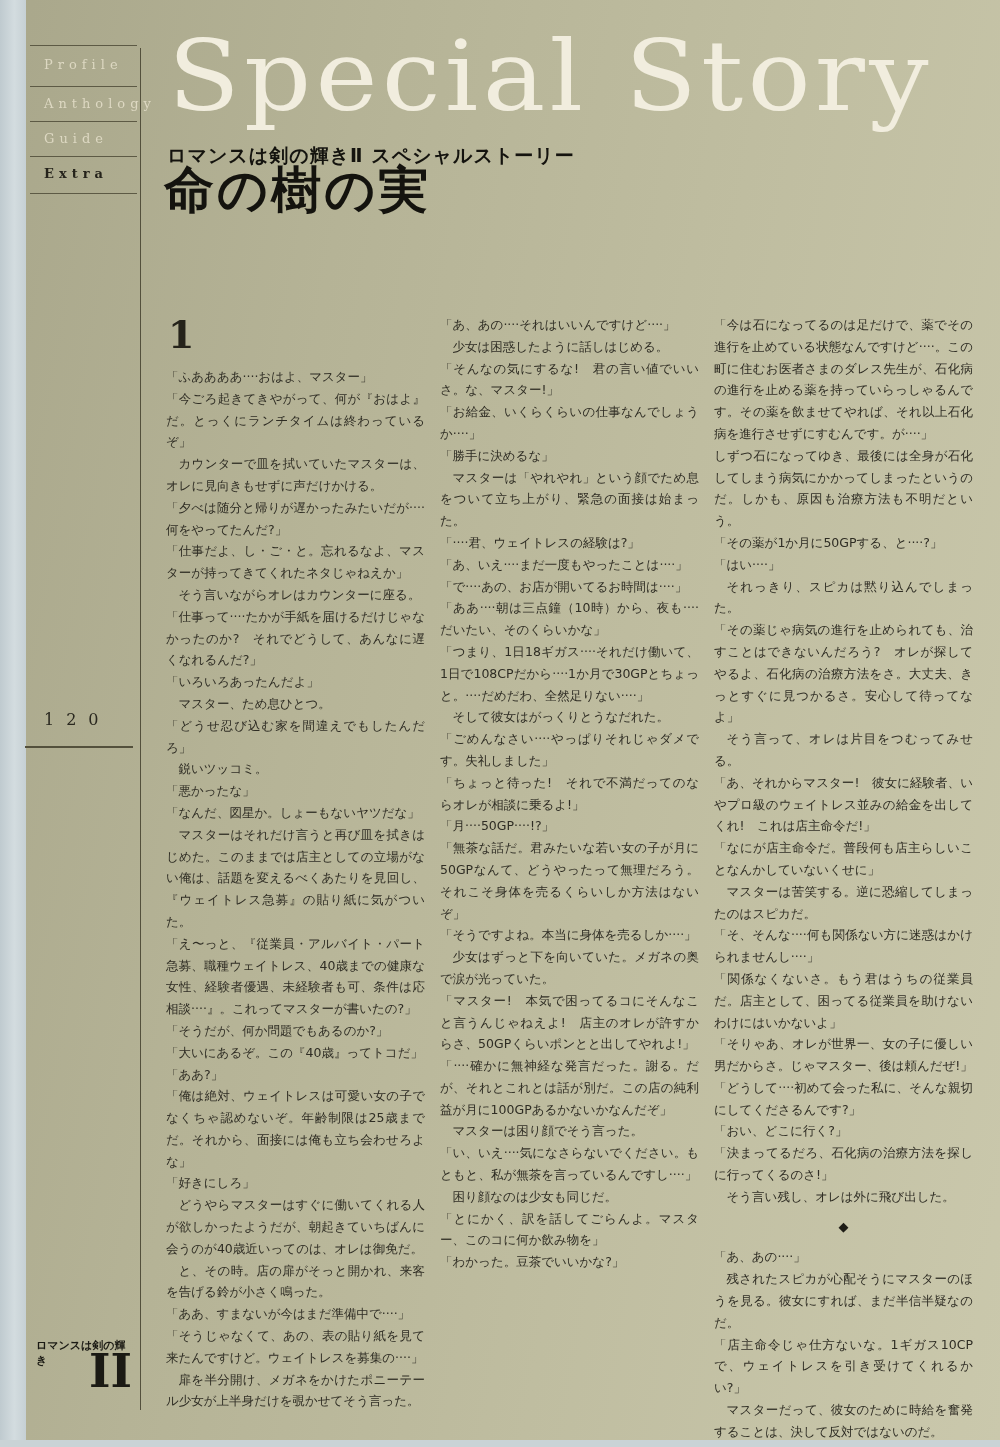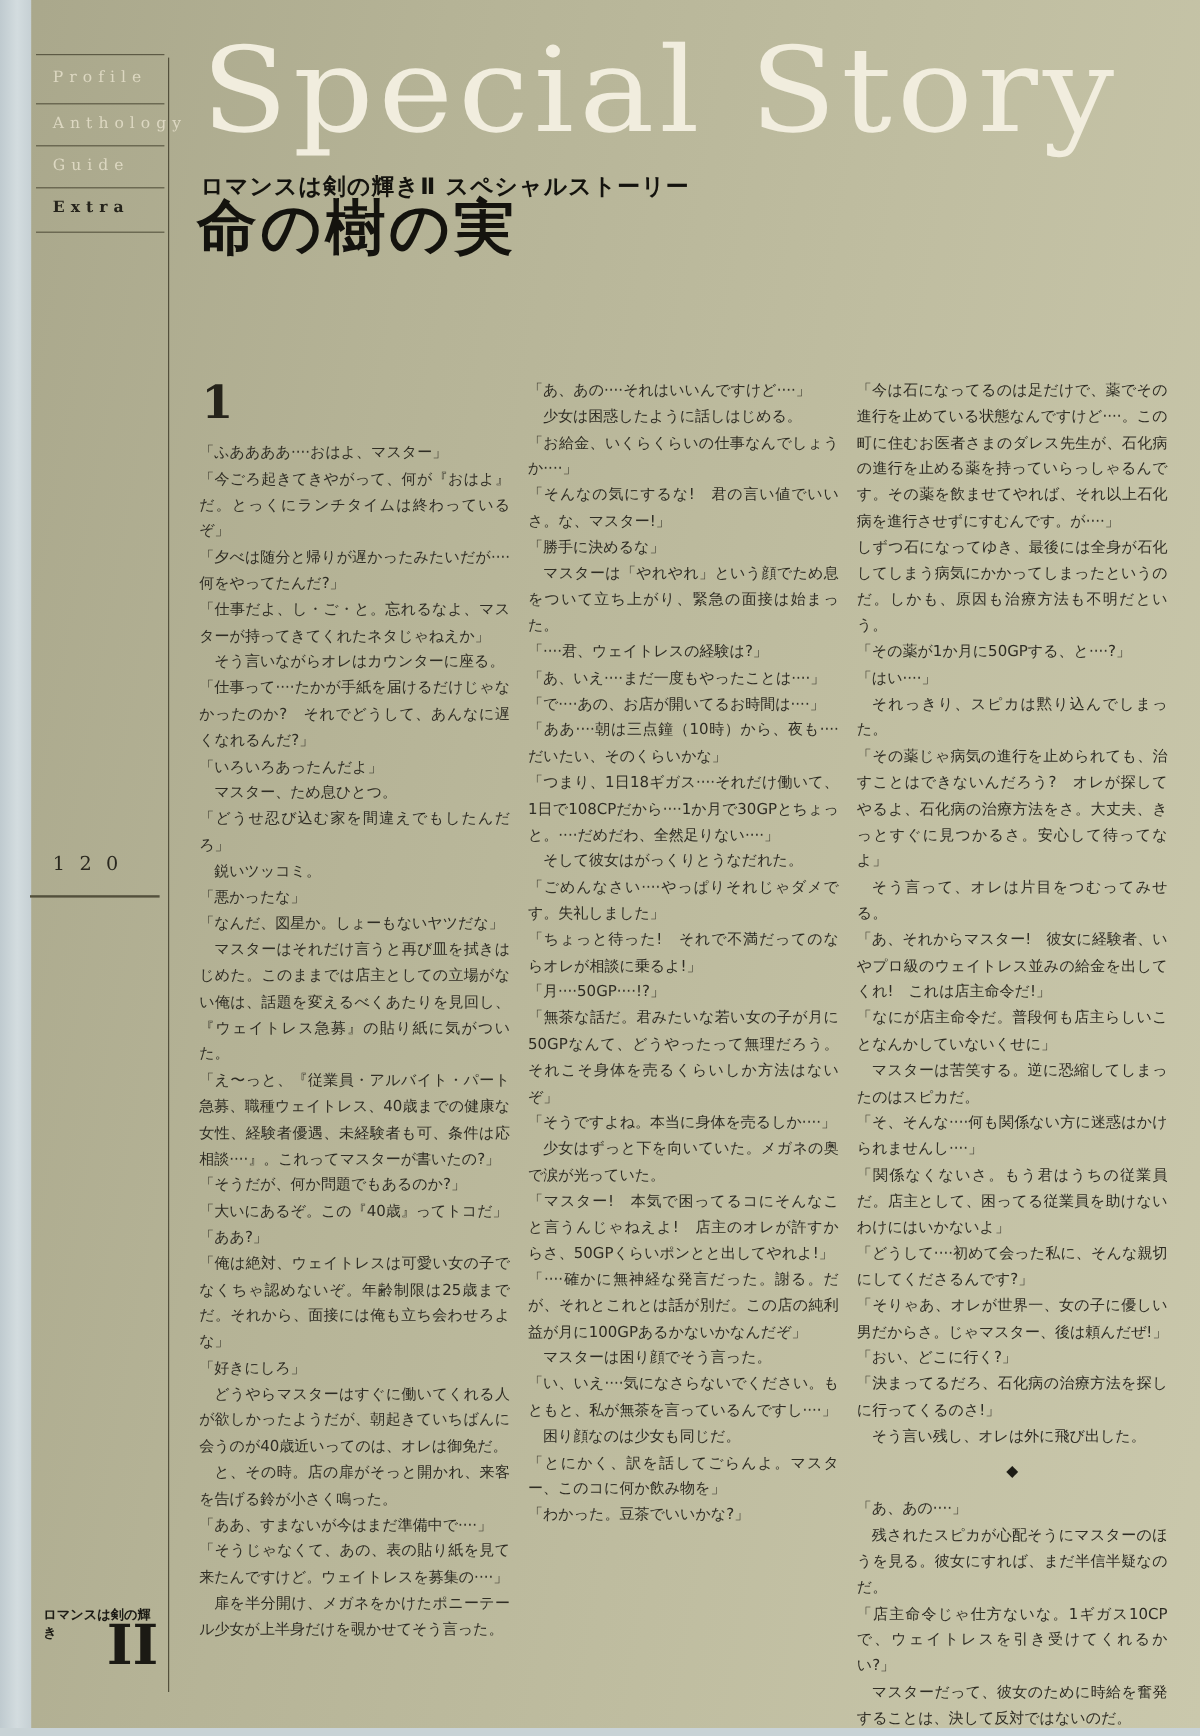--- a/index.html
+++ b/index.html
@@ -73,20 +73,21 @@
   <div id="footer-numeral">II</div>
 
   <div id="title-en">Special Story</div>
   <div id="subtitle-jp">ロマンスは剣の輝きⅡ スペシャルストーリー</div>
   <div id="title-jp">命の樹の実</div>
 
   <div class="column" id="col-1">
       <div class="section-num">1</div>
       <p class="">「ふああああ····おはよ、マスター」</p>
       <p class="">「今ごろ起きてきやがって、何が『おはよ』だ。とっくにランチタイムは終わっているぞ」</p>
+      <p class="indent">カウンターで皿を拭いていたマスターは、オレに見向きもせずに声だけかける。</p>
       <p class="">「夕べは随分と帰りが遅かったみたいだが····何をやってたんだ?」</p>
       <p class="">「仕事だよ、し・ご・と。忘れるなよ、マスターが持ってきてくれたネタじゃねえか」</p>
       <p class="indent">そう言いながらオレはカウンターに座る。</p>
       <p class="">「仕事って····たかが手紙を届けるだけじゃなかったのか?　それでどうして、あんなに遅くなれるんだ?」</p>
       <p class="">「いろいろあったんだよ」</p>
       <p class="indent">マスター、ため息ひとつ。</p>
       <p class="">「どうせ忍び込む家を間違えでもしたんだろ」</p>
       <p class="indent">鋭いツッコミ。</p>
       <p class="">「悪かったな」</p>
       <p class="">「なんだ、図星か。しょーもないヤツだな」</p>
@@ -99,22 +100,22 @@
       <p class="">「好きにしろ」</p>
       <p class="indent">どうやらマスターはすぐに働いてくれる人が欲しかったようだが、朝起きていちばんに会うのが40歳近いってのは、オレは御免だ。</p>
       <p class="indent">と、その時。店の扉がそっと開かれ、来客を告げる鈴が小さく鳴った。</p>
       <p class="">「ああ、すまないが今はまだ準備中で····」</p>
       <p class="">「そうじゃなくて、あの、表の貼り紙を見て来たんですけど。ウェイトレスを募集の····」</p>
       <p class="indent">扉を半分開け、メガネをかけたポニーテール少女が上半身だけを覗かせてそう言った。</p>
     </div>
   <div class="column" id="col-2">
       <p class="">「あ、あの····それはいいんですけど····」</p>
       <p class="indent">少女は困惑したように話しはじめる。</p>
+      <p class="">「そんなの気にするな!　君の言い値でいいさ。な、マスター!」</p>
       <p class="">「お給金、いくらくらいの仕事なんでしょうか····」</p>
-      <p class="">「そんなの気にするな!　君の言い値でいいさ。な、マスター!」</p>
       <p class="">「勝手に決めるな」</p>
       <p class="indent">マスターは「やれやれ」という顔でため息をついて立ち上がり、緊急の面接は始まった。</p>
       <p class="">「····君、ウェイトレスの経験は?」</p>
       <p class="">「あ、いえ····まだ一度もやったことは····」</p>
       <p class="">「で····あの、お店が開いてるお時間は····」</p>
       <p class="">「ああ····朝は三点鐘（10時）から、夜も····だいたい、そのくらいかな」</p>
       <p class="">「つまり、1日18ギガス····それだけ働いて、1日で108CPだから····1か月で30GPとちょっと。····だめだわ、全然足りない····」</p>
       <p class="indent">そして彼女はがっくりとうなだれた。</p>
       <p class="">「ごめんなさい····やっぱりそれじゃダメです。失礼しました」</p>
       <p class="">「ちょっと待った!　それで不満だってのならオレが相談に乗るよ!」</p>
@@ -136,22 +137,22 @@
       <p class="">「その薬が1か月に50GPする、と····?」</p>
       <p class="">「はい····」</p>
       <p class="indent">それっきり、スピカは黙り込んでしまった。</p>
       <p class="">「その薬じゃ病気の進行を止められても、治すことはできないんだろう?　オレが探してやるよ、石化病の治療方法をさ。大丈夫、きっとすぐに見つかるさ。安心して待ってなよ」</p>
       <p class="indent">そう言って、オレは片目をつむってみせる。</p>
       <p class="">「あ、それからマスター!　彼女に経験者、いやプロ級のウェイトレス並みの給金を出してくれ!　これは店主命令だ!」</p>
       <p class="">「なにが店主命令だ。普段何も店主らしいことなんかしていないくせに」</p>
       <p class="indent">マスターは苦笑する。逆に恐縮してしまったのはスピカだ。</p>
       <p class="">「そ、そんな····何も関係ない方に迷惑はかけられませんし····」</p>
       <p class="">「関係なくないさ。もう君はうちの従業員だ。店主として、困ってる従業員を助けないわけにはいかないよ」</p>
+      <p class="">「そりゃあ、オレが世界一、女の子に優しい男だからさ。じゃマスター、後は頼んだぜ!」</p>
       <p class="">「どうして····初めて会った私に、そんな親切にしてくださるんです?」</p>
-      <p class="">「そりゃあ、オレが世界一、女の子に優しい男だからさ。じゃマスター、後は頼んだぜ!」</p>
       <p class="">「おい、どこに行く?」</p>
       <p class="">「決まってるだろ、石化病の治療方法を探しに行ってくるのさ!」</p>
       <p class="indent">そう言い残し、オレは外に飛び出した。</p>
       <div class="separator">◆</div>
       <p class="">「あ、あの····」</p>
       <p class="indent">残されたスピカが心配そうにマスターのほうを見る。彼女にすれば、まだ半信半疑なのだ。</p>
       <p class="">「店主命令じゃ仕方ないな。1ギガス10CPで、ウェイトレスを引き受けてくれるかい?」</p>
       <p class="indent">マスターだって、彼女のために時給を奮発することは、決して反対ではないのだ。</p>
       <p class="">「はい····よろしくお願いします!」</p>
     </div>

